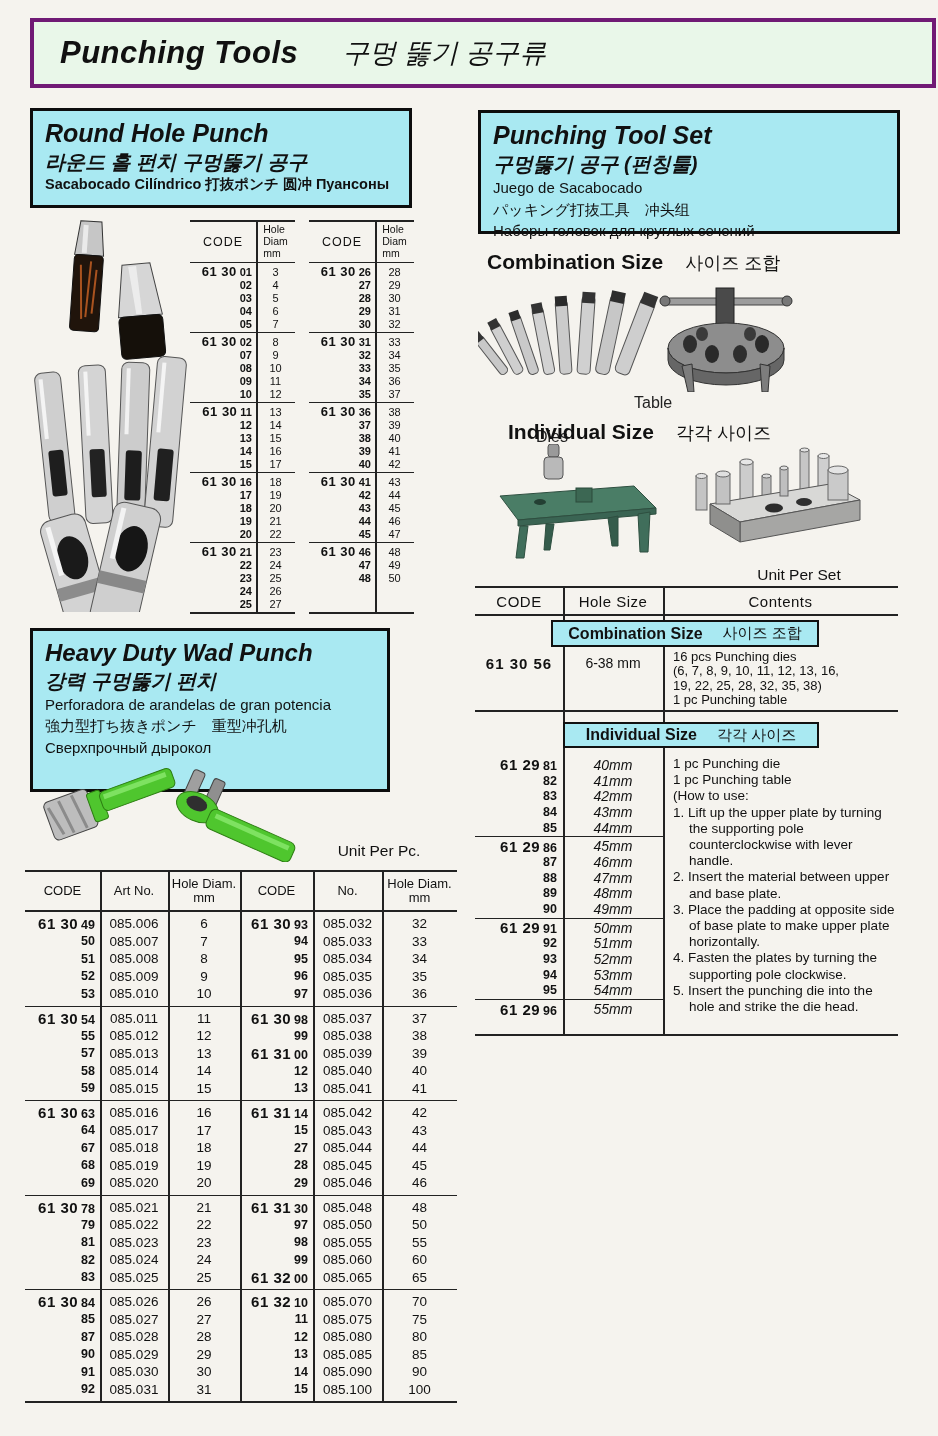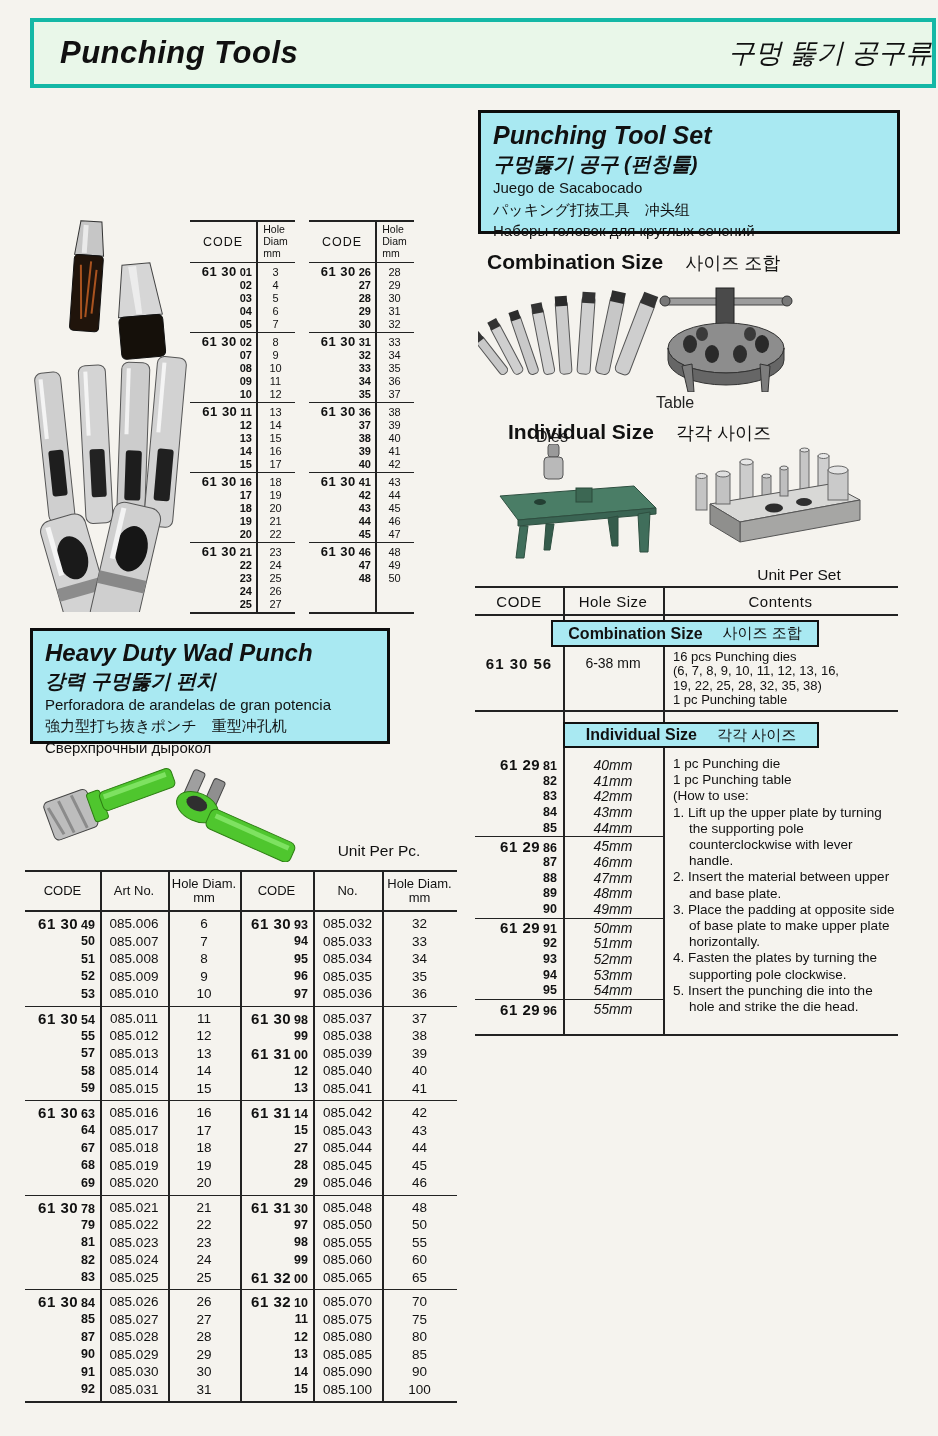--- a/index.html
+++ b/index.html
@@ -3,34 +3,34 @@
 <meta charset="utf-8">
 <style>
   html,body{margin:0;padding:0;}
   body{background:#d8d6d0;}
   .page{position:relative;width:938px;height:1436px;background:#f5f3ee;
         font-family:"Liberation Sans","DejaVu Sans",sans-serif;color:#111;overflow:hidden;}
   .abs{position:absolute;}
 
   
   .banner{left:30px;top:18px;width:872px;height:62px;background:#e9f7e9;
-          border:4px solid #14b8a6;display:flex;align-items:center;padding-left:26px;gap:30px;justify-content:space-between;}
+          border:4px solid #701a75;display:flex;align-items:center;padding-left:26px;gap:44px;}
   .banner .en{font-size:31px;font-weight:700;font-style:italic;letter-spacing:.5px;}
   .banner .ko{font-size:27px;font-weight:400;font-style:italic;}
 
   
   .secbox{background:#a9e9f2;border:3px solid #0d0d0d;padding:7px 10px 6px 12px;box-sizing:border-box;}
   .secbox .t1{font-size:25px;font-weight:700;font-style:italic;line-height:1.25;}
   .secbox .t2{font-size:20px;font-weight:700;font-style:italic;line-height:1.3;}
   .secbox .t3{font-size:14.5px;font-weight:700;line-height:1.32;}
   .secbox .t4{font-size:15px;font-weight:500;line-height:1.42;}
 
   .round-header{left:30px;top:108px;width:382px;height:100px;}
   .pts-header{left:478px;top:110px;width:422px;height:124px;}
-  .heavy-header{left:30px;top:628px;width:360px;height:116px;}
+  .heavy-header{left:30px;top:628px;width:360px;height:164px;}
 
   
   .subhead{display:flex;align-items:baseline;gap:22px;}
   .subhead .en{font-size:21px;font-weight:700;}
   .subhead .ko{font-size:18px;font-weight:500;}
 
   .caption{font-size:16px;color:#222;}
 
   .unitlabel{font-size:15.5px;text-align:center;}
 
@@ -97,20 +97,25 @@
 </head>
 <body>
 
 <div class="page">
 
   <div class="abs banner">
     <span class="en">Punching Tools</span>
     <span class="ko">구멍 뚫기 공구류</span>
   </div>
 
+  <div class="abs secbox round-header">
+    <div class="t1">Round Hole Punch</div>
+    <div class="t2">라운드 홀 펀치 구멍뚫기 공구</div>
+    <div class="t3">Sacabocado Cilíndrico 打抜ポンチ 圆冲 Пуансоны</div>
+  </div>
 
   <div class="abs" style="left:30px;top:214px;width:158px;height:398px;">
     <svg width="158" height="398" viewBox="0 0 158 398">
       <g transform="translate(42,6) rotate(4)">
         <polygon points="9,0 30,0 34,34 5,34" fill="#c6c6c6" stroke="#333" stroke-width="1"></polygon>
         <rect x="5" y="34" width="29" height="76" rx="4" fill="#20140b" stroke="#111"></rect>
         <path d="M12,44 L16,98 M22,40 L20,96 M28,48 L26,92" stroke="#a9531f" stroke-width="2" fill="none"></path>
         <rect x="12" y="4" width="5" height="28" fill="#f2f2f2" opacity=".8"></rect>
       </g>
       <g transform="translate(84,52) rotate(-5)">
@@ -553,21 +558,21 @@
         <ellipse cx="84" cy="72" rx="7" ry="9" fill="#2e2e2e"></ellipse>
           <ellipse cx="106" cy="62" rx="7" ry="9" fill="#2a2a2a"></ellipse>
         <ellipse cx="46" cy="52" rx="6" ry="7" fill="#3a3a3a"></ellipse>
           <ellipse cx="94" cy="52" rx="6" ry="7" fill="#3a3a3a"></ellipse>
         <polygon points="26,84 32,110 38,110 36,82" fill="#7d7d7d" stroke="#333"></polygon>
         <polygon points="104,82 106,110 112,110 114,84" fill="#7d7d7d" stroke="#333"></polygon>
       </g>
     </svg>
   </div>
   <div class="abs caption" style="left:536px;top:392px;margin-top:36px;">Dies</div>
-  <div class="abs caption" style="left:656px;top:394px;text-align:center;">Table</div>
+  <div class="abs caption" style="left:634px;top:394px;text-align:center;">Table</div>
 
   <div class="abs subhead" style="left:508px;top:420px;">
     <span class="en">Individual Size</span>
     <span class="ko">각각 사이즈</span>
   </div>
 
   <div class="abs" style="left:486px;top:444px;width:378px;height:120px;">
     <svg width="378" height="120" viewBox="0 0 378 120">
       <g transform="translate(54,0)">
         <rect x="8" y="0" width="11" height="13" rx="3" fill="#9a9a9a" stroke="#555"></rect>

